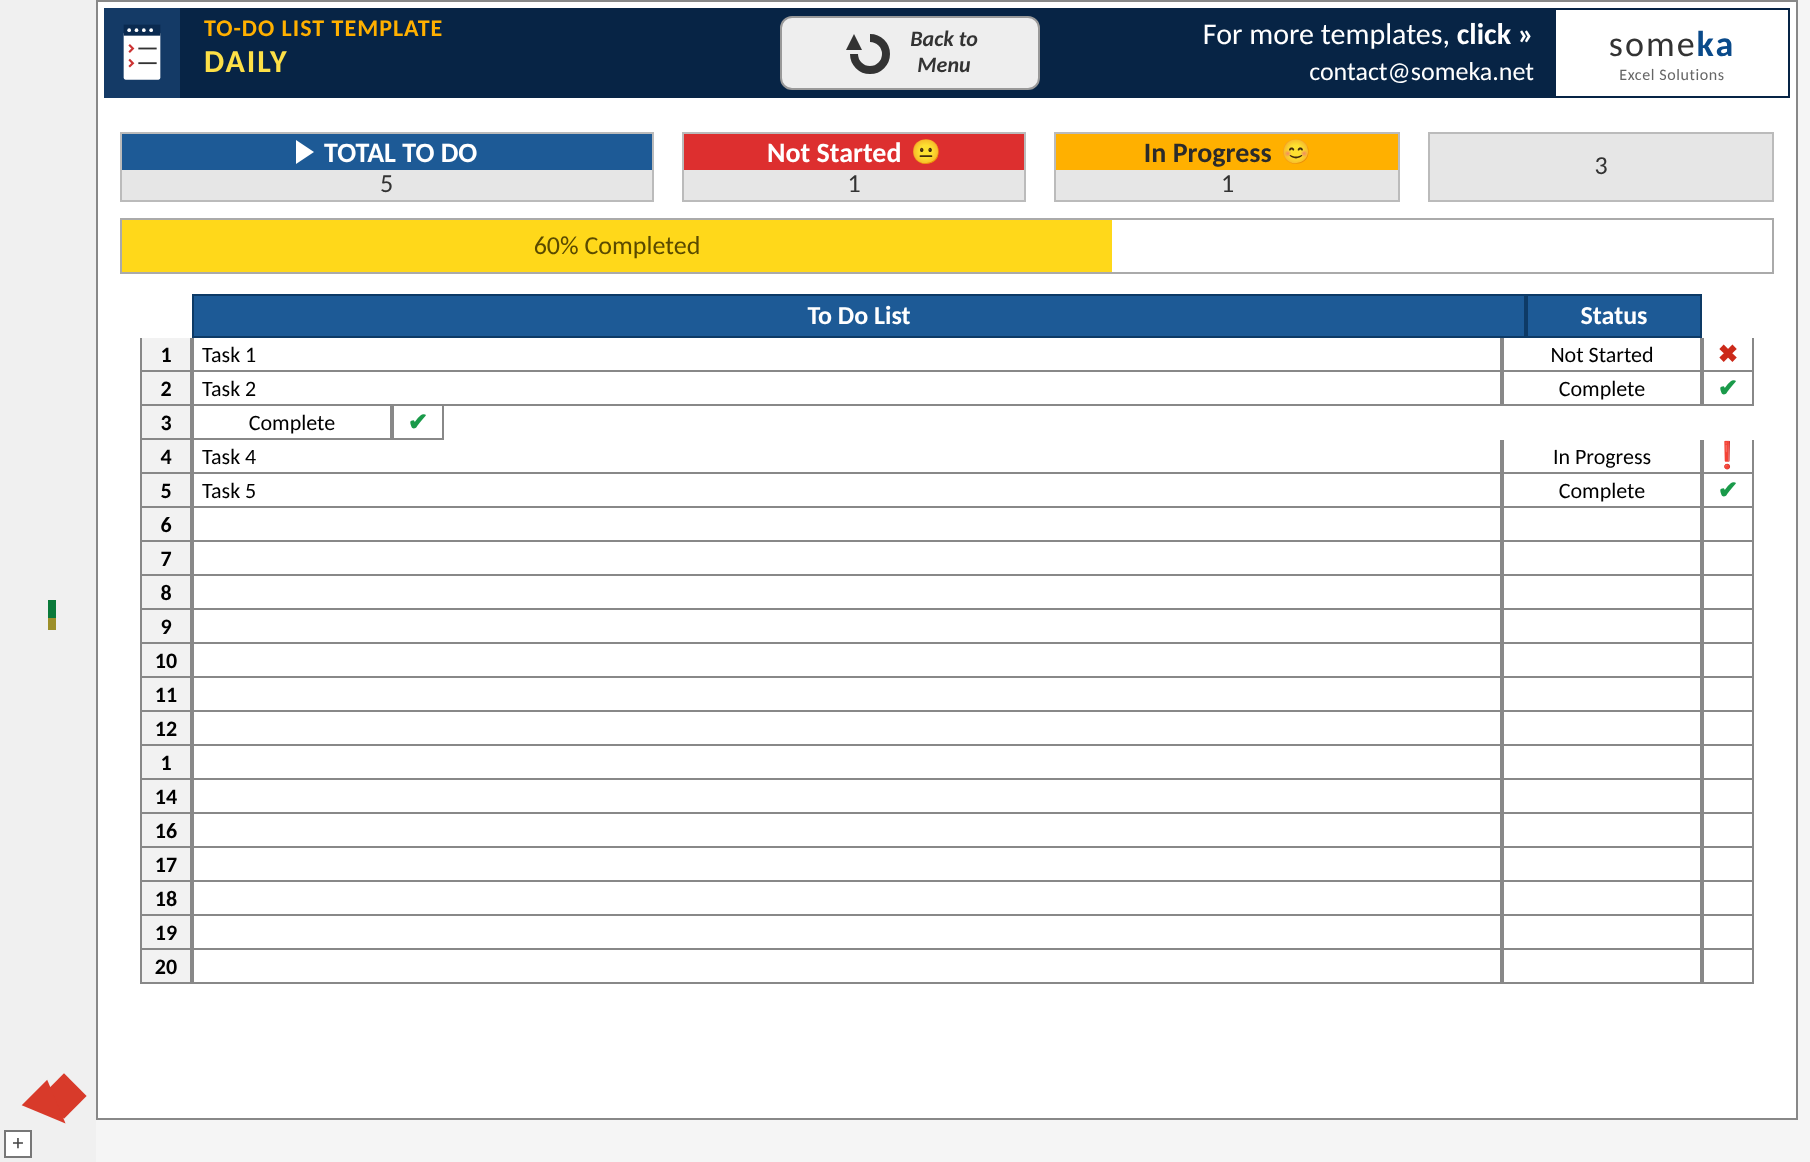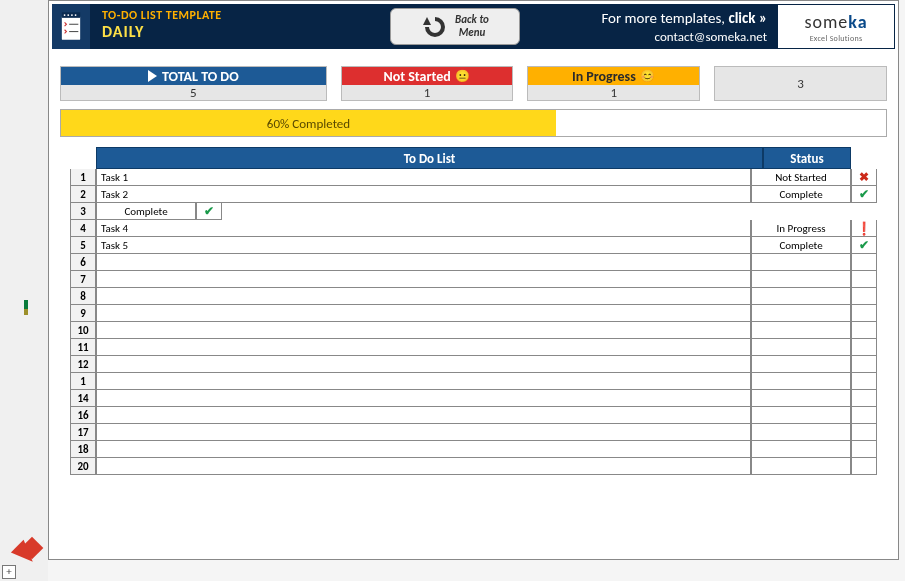--- a/index.html
+++ b/index.html
@@ -253,20 +253,26 @@
           <div class="td stat"></div>
           <div class="td ic"></div>
         </div>
         <div class="tr">
           <div class="td num">18</div>
           <div class="td task"></div>
           <div class="td stat"></div>
           <div class="td ic"></div>
         </div>
         <div class="tr">
+          <div class="td num">19</div>
+          <div class="td task"></div>
+          <div class="td stat"></div>
+          <div class="td ic"></div>
+        </div>
+        <div class="tr">
           <div class="td num">20</div>
           <div class="td task"></div>
           <div class="td stat"></div>
           <div class="td ic"></div>
         </div>
       </div>
   </div>
 
 </div>
 

